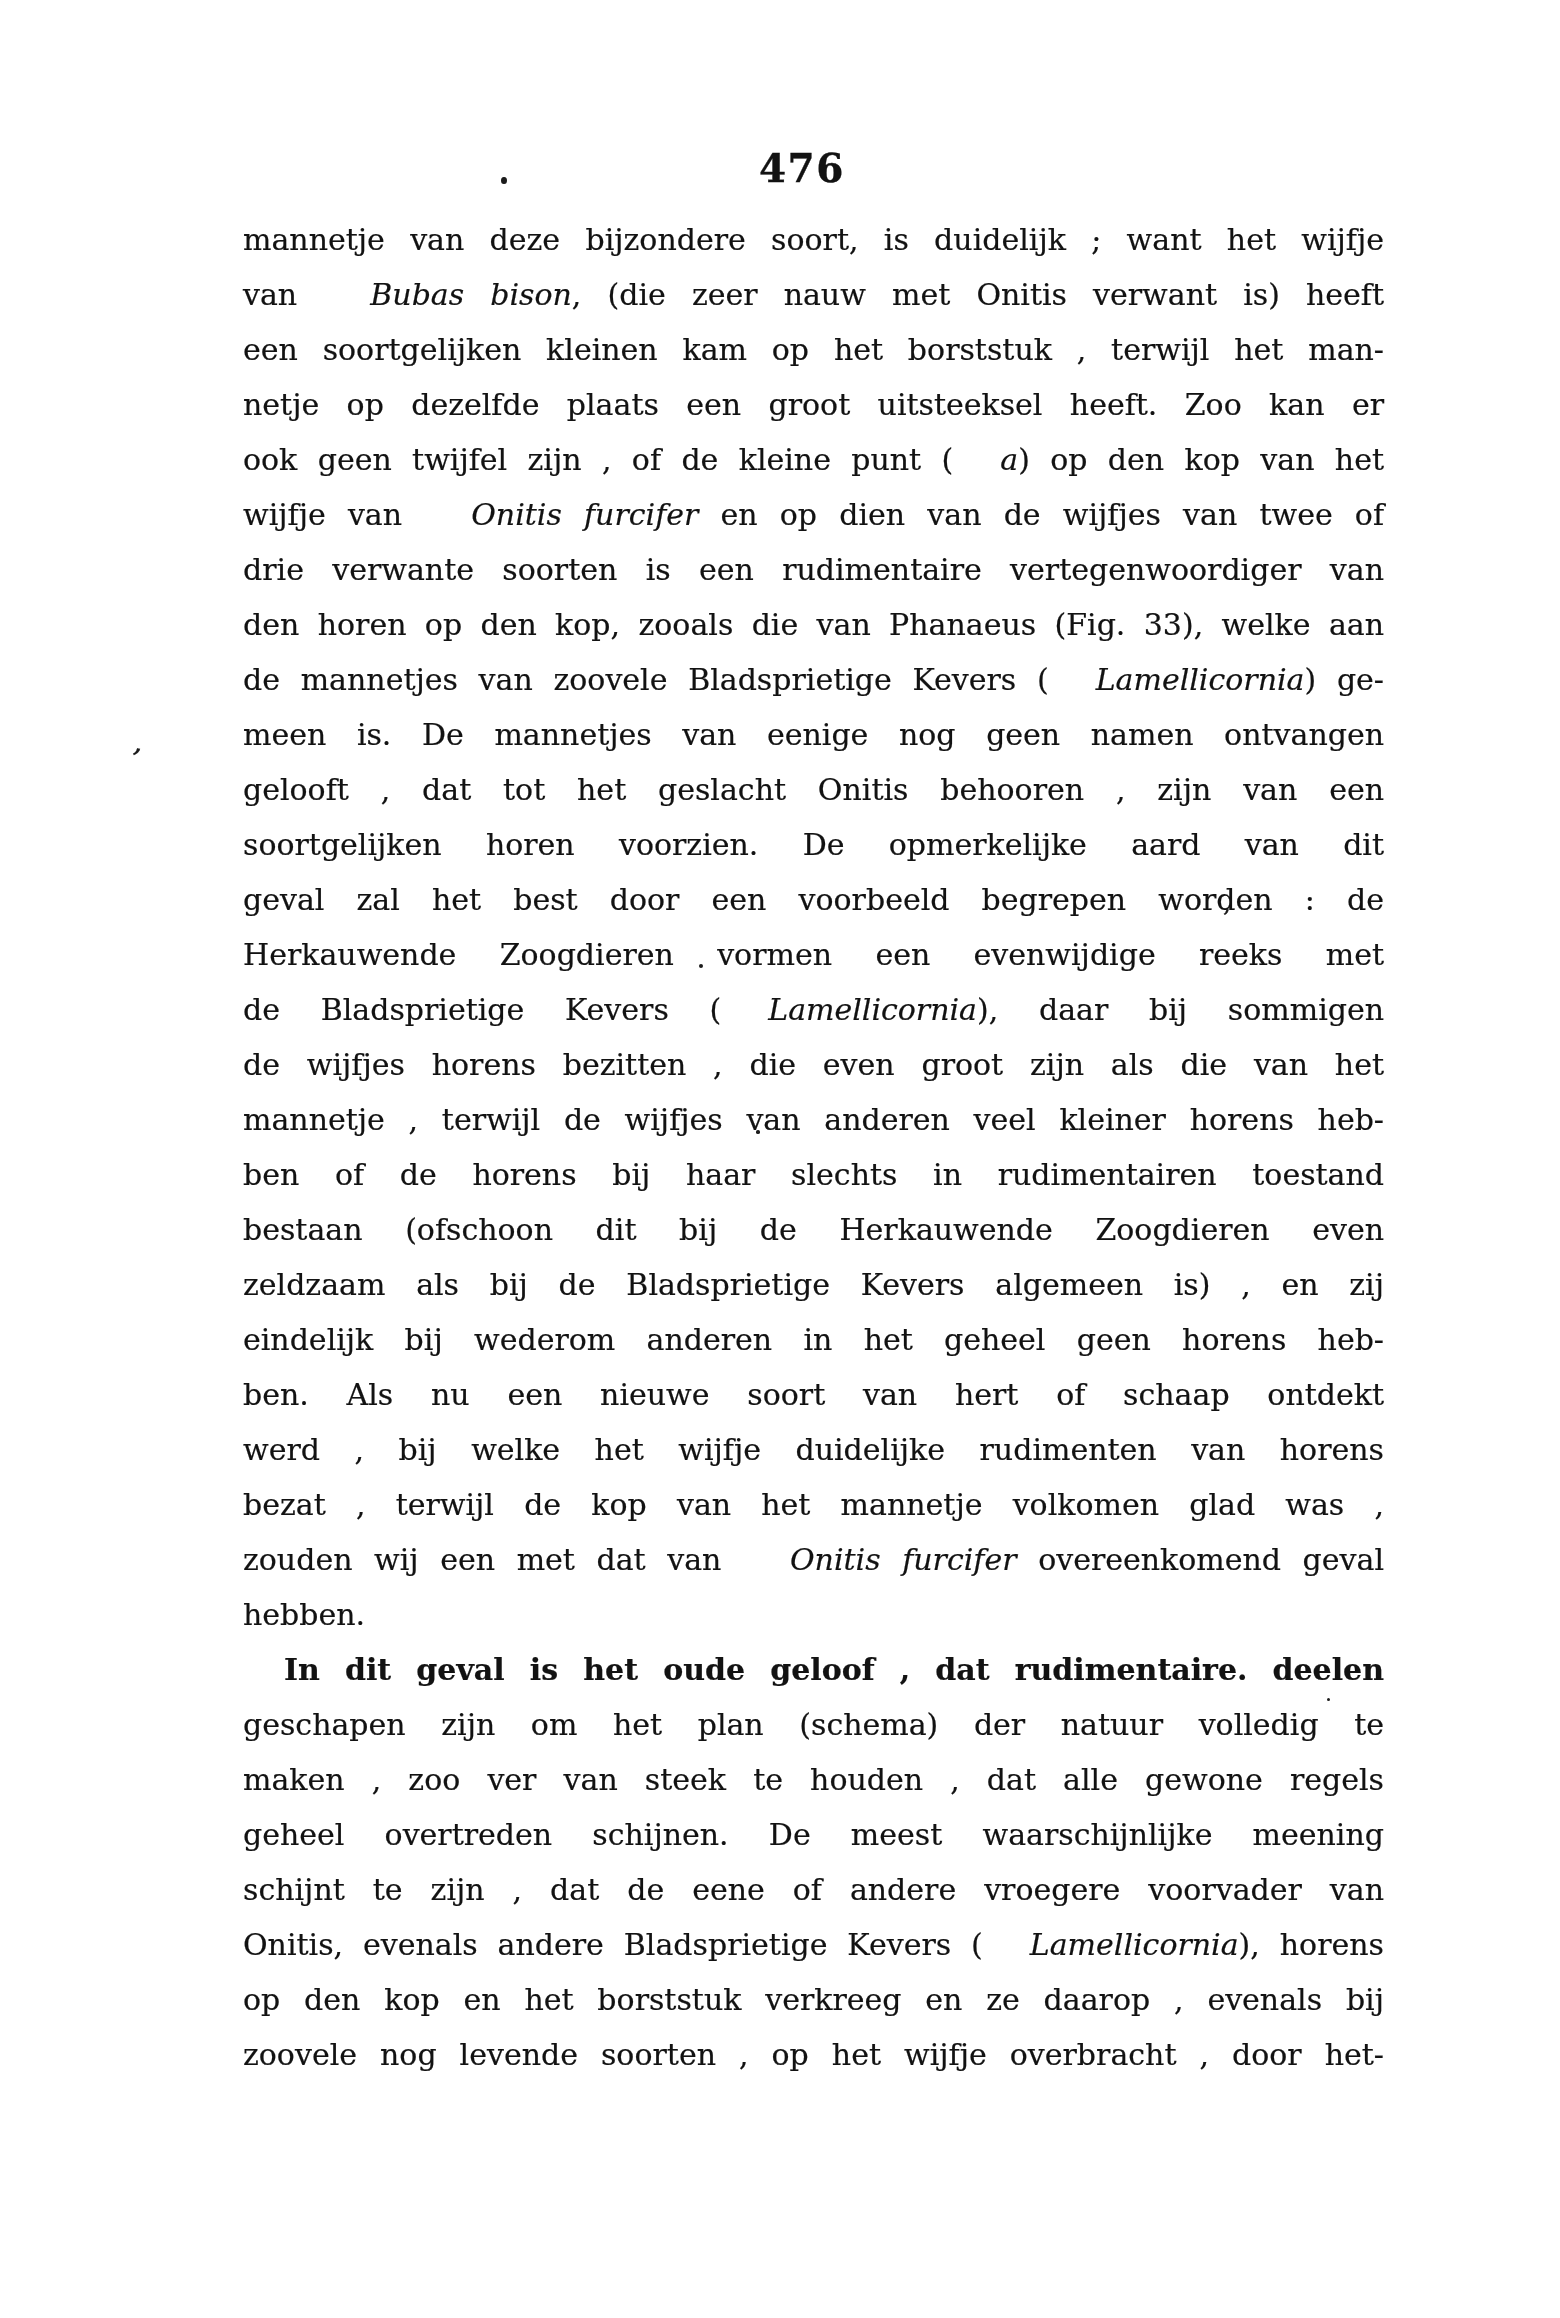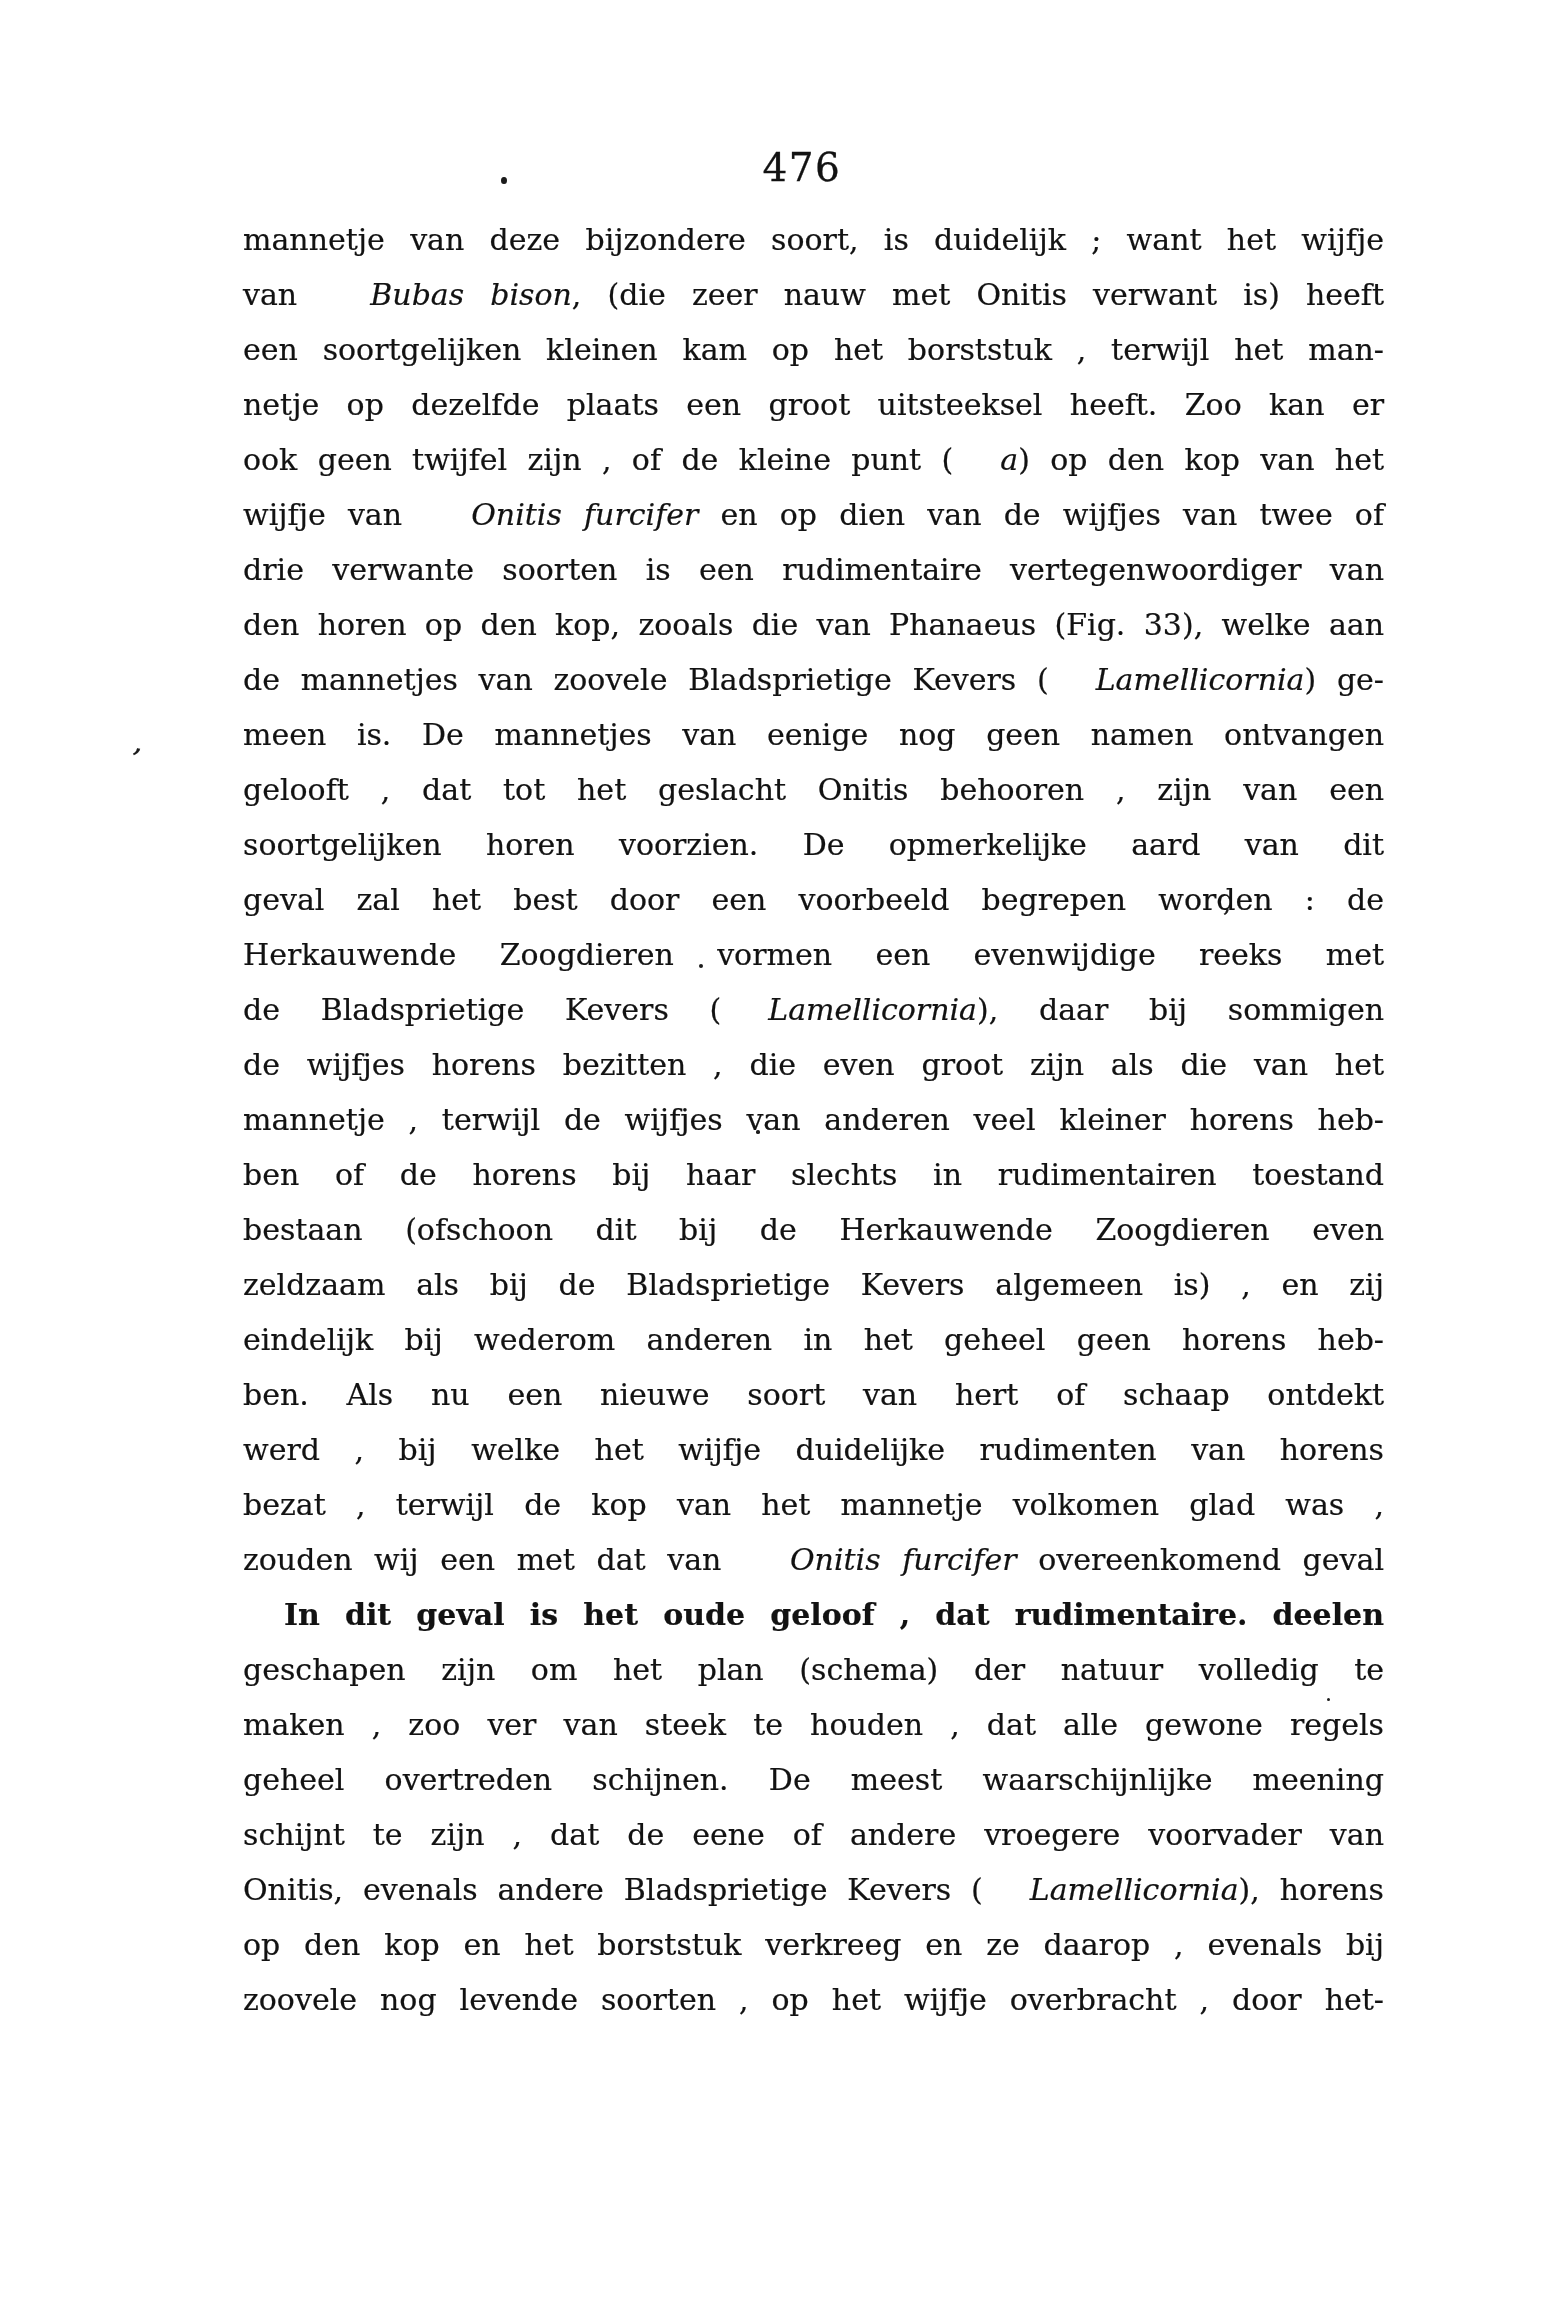--- a/index.html
+++ b/index.html
@@ -13,21 +13,21 @@
     color: #121212;
   }
   .page-number {
     position: absolute;
     top: 145px;
     left: 243px;
     width: 1141px;
     text-align: center;
     font-size: 39px;
     line-height: 46px;
-    font-weight: normal;
+    font-weight: bold;
     letter-spacing: 1.4px;
     transform: translateX(-11.6px);
     -webkit-text-stroke: 0.3px #121212;
   }
   .text-block {
     position: absolute;
     left: 243px;
     top: 212px;
     width: 1141px;
     font-size: 30px;
@@ -93,20 +93,21 @@
       <div class="line"><span>de wijfjes horens bezitten , die even groot zijn als die van het</span></div>
       <div class="line"><span>mannetje , terwijl de wijfjes van anderen veel kleiner horens heb-</span></div>
       <div class="line"><span>ben of de horens bij haar slechts in rudimentairen toestand</span></div>
       <div class="line"><span>bestaan (ofschoon dit bij de Herkauwende Zoogdieren even</span></div>
       <div class="line"><span>zeldzaam als bij de Bladsprietige Kevers algemeen is) , en zij</span></div>
       <div class="line"><span>eindelijk bij wederom anderen in het geheel geen horens heb-</span></div>
       <div class="line"><span>ben. Als nu een nieuwe soort van hert of schaap ontdekt</span></div>
       <div class="line"><span>werd , bij welke het wijfje duidelijke rudimenten van horens</span></div>
       <div class="line"><span>bezat , terwijl de kop van het mannetje volkomen glad was ,</span></div>
       <div class="line"><span>zouden wij een met dat van </span><span class="it">Onitis furcifer</span><span> overeenkomend geval</span></div>
+      <div class="line line-end"><span>hebben.</span></div>
       <div class="line indent"><span>In dit geval is het oude geloof , dat rudimentaire. deelen</span></div>
       <div class="line"><span>geschapen zijn om het plan (schema) der natuur volledig te</span></div>
       <div class="line"><span>maken , zoo ver van steek te houden , dat alle gewone regels</span></div>
       <div class="line"><span>geheel overtreden schijnen. De meest waarschijnlijke meening</span></div>
       <div class="line"><span>schijnt te zijn , dat de eene of andere vroegere voorvader van</span></div>
       <div class="line"><span>Onitis, evenals andere Bladsprietige Kevers (</span><span class="it">Lamellicornia</span><span>), horens</span></div>
       <div class="line"><span>op den kop en het borststuk verkreeg en ze daarop , evenals bij</span></div>
       <div class="line"><span>zoovele nog levende soorten , op het wijfje overbracht , door het-</span></div>
     </div>
 

